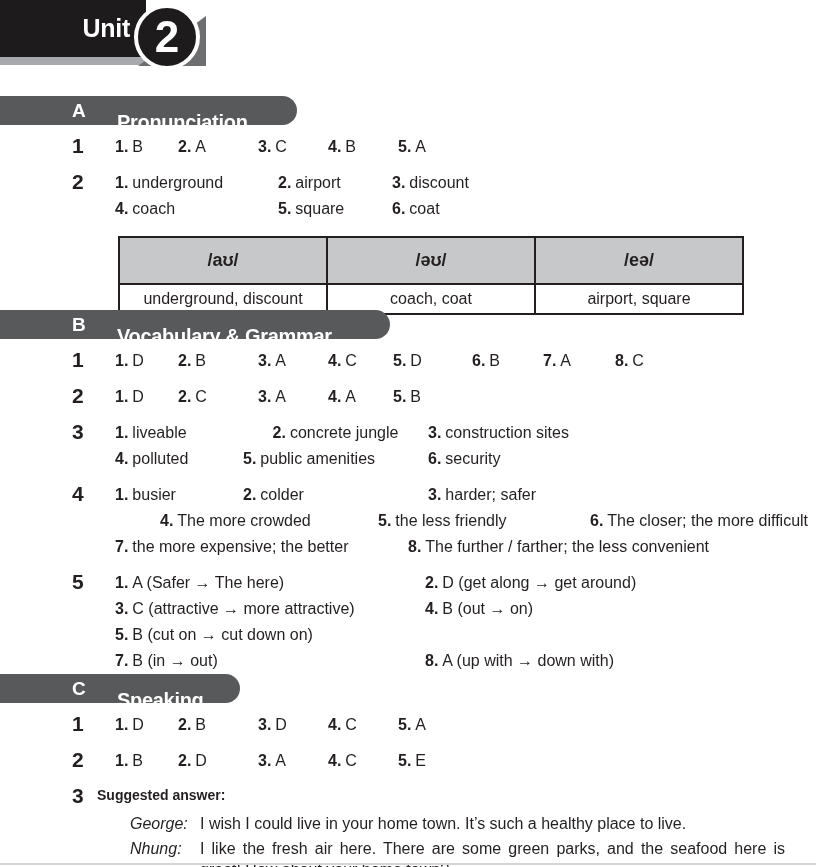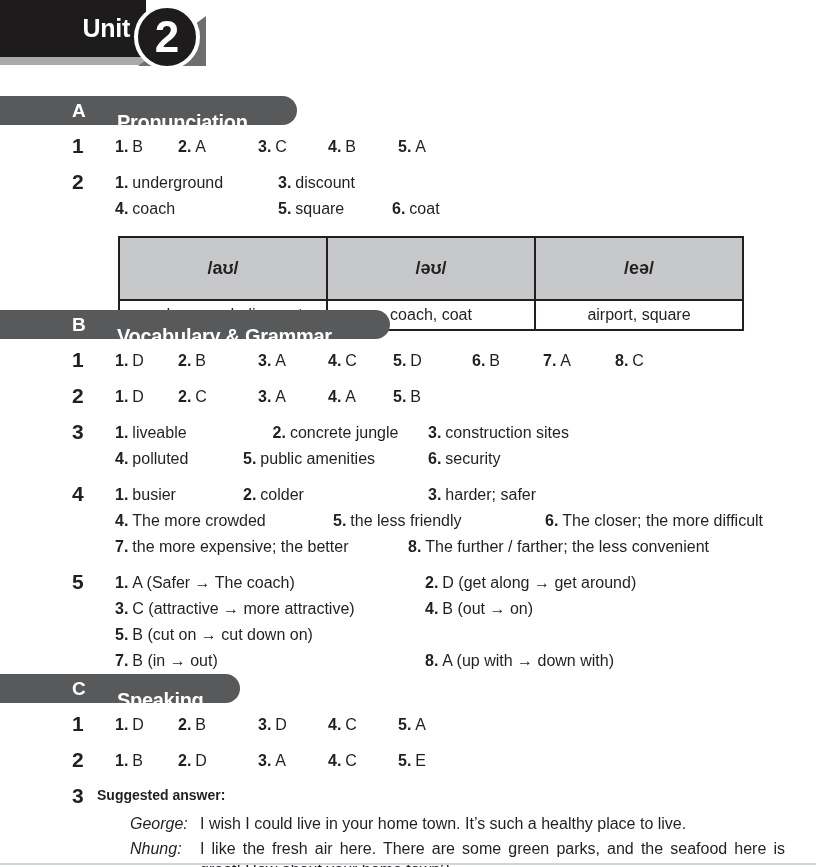--- a/index.html
+++ b/index.html
@@ -31,21 +31,21 @@
   .exercise{display:flex;margin-bottom:10px;padding-left:72px}
   .ex-num{flex:none;width:43px;font-weight:bold;font-size:21px;line-height:24px;letter-spacing:-1px}
   .ex-body{flex:1;min-width:0}
   .gline{display:flex;line-height:26px;font-size:16px}
   .gitem{flex:none;white-space:nowrap}
   .gnum{font-weight:bold}
   .gtext{padding-left:4px}
   
   .ipa-table{border-collapse:collapse;margin-left:3px;margin-top:4px}
   .ipa-table th{width:206px;background:#c7c8ca;border:2px solid #231f20;
-    font-size:18px;font-weight:bold;padding:20px 0;text-align:center}
+    font-size:18px;font-weight:bold;padding:12px 0;text-align:center}
   .ipa-table td{border:2px solid #231f20;font-size:16px;padding:5px 4px;text-align:center}
   
   .sa-label{font-weight:bold;font-size:14px;margin-left:-18px;margin-bottom:7px;line-height:22px}
   .dlg-row{display:flex;margin-left:15px;margin-bottom:4px;padding-right:31px}
   .dlg-speaker{flex:none;width:52px;font-style:italic;font-size:16px;line-height:21px}
   .dlg-text{flex:1;font-size:16px;line-height:21px;text-align:justify;padding-left:18px}
   
   .bottom-rule{position:absolute;left:0;top:863px;width:816px;height:2px;background:#d2d4d5}
 </style>
 </head>
@@ -77,20 +77,21 @@
             <span class="gitem" style="width: 70px;"><b class="gnum">4.</b><span class="gtext">B</span></span>
             <span class="gitem"><b class="gnum">5.</b><span class="gtext">A</span></span>
           </div>
         </div>
       </div>
       <div class="exercise">
         <div class="ex-num">2</div>
         <div class="ex-body">
           <div class="gline">
             <span class="gitem" style="width: 163px;"><b class="gnum">1.</b><span class="gtext">underground</span></span>
+            <span class="gitem" style="width: 114px;"><b class="gnum">2.</b><span class="gtext">airport</span></span>
             <span class="gitem"><b class="gnum">3.</b><span class="gtext">discount</span></span>
           </div>
           <div class="gline">
             <span class="gitem" style="width: 163px;"><b class="gnum">4.</b><span class="gtext">coach</span></span>
             <span class="gitem" style="width: 114px;"><b class="gnum">5.</b><span class="gtext">square</span></span>
             <span class="gitem"><b class="gnum">6.</b><span class="gtext">coat</span></span>
           </div>
         </div>
       </div>
       <div class="exercise">
@@ -164,35 +165,35 @@
       </div>
       <div class="exercise">
         <div class="ex-num">4</div>
         <div class="ex-body">
           <div class="gline">
             <span class="gitem" style="width: 128px;"><b class="gnum">1.</b><span class="gtext">busier</span></span>
             <span class="gitem" style="width: 185px;"><b class="gnum">2.</b><span class="gtext">colder</span></span>
             <span class="gitem"><b class="gnum">3.</b><span class="gtext">harder; safer</span></span>
           </div>
           <div class="gline">
-            <span class="gitem" style="width: 218px;"><b class="gnum">4.</b><span class="gtext">The more crowded</span></span>
+            <span class="gitem" style="width: 218px; margin-left: 45px;"><b class="gnum">4.</b><span class="gtext">The more crowded</span></span>
             <span class="gitem" style="width: 212px;"><b class="gnum">5.</b><span class="gtext">the less friendly</span></span>
             <span class="gitem"><b class="gnum">6.</b><span class="gtext">The closer; the more difficult</span></span>
           </div>
           <div class="gline">
             <span class="gitem" style="width: 293px;"><b class="gnum">7.</b><span class="gtext">the more expensive; the better</span></span>
             <span class="gitem"><b class="gnum">8.</b><span class="gtext">The further / farther; the less convenient</span></span>
           </div>
         </div>
       </div>
       <div class="exercise">
         <div class="ex-num">5</div>
         <div class="ex-body">
           <div class="gline">
-            <span class="gitem" style="width: 310px;"><b class="gnum">1.</b><span class="gtext">A (Safer → The coach)</span></span>
+            <span class="gitem" style="width: 310px;"><b class="gnum">1.</b><span class="gtext">A (Safer → The here)</span></span>
             <span class="gitem"><b class="gnum">2.</b><span class="gtext">D (get along → get around)</span></span>
           </div>
           <div class="gline">
             <span class="gitem" style="width: 310px;"><b class="gnum">3.</b><span class="gtext">C (attractive → more attractive)</span></span>
             <span class="gitem"><b class="gnum">4.</b><span class="gtext">B (out → on)</span></span>
           </div>
           <div class="gline">
             <span class="gitem" style="width: 310px;"><b class="gnum">5.</b><span class="gtext">B (cut on → cut down on)</span></span>
           </div>
           <div class="gline">

